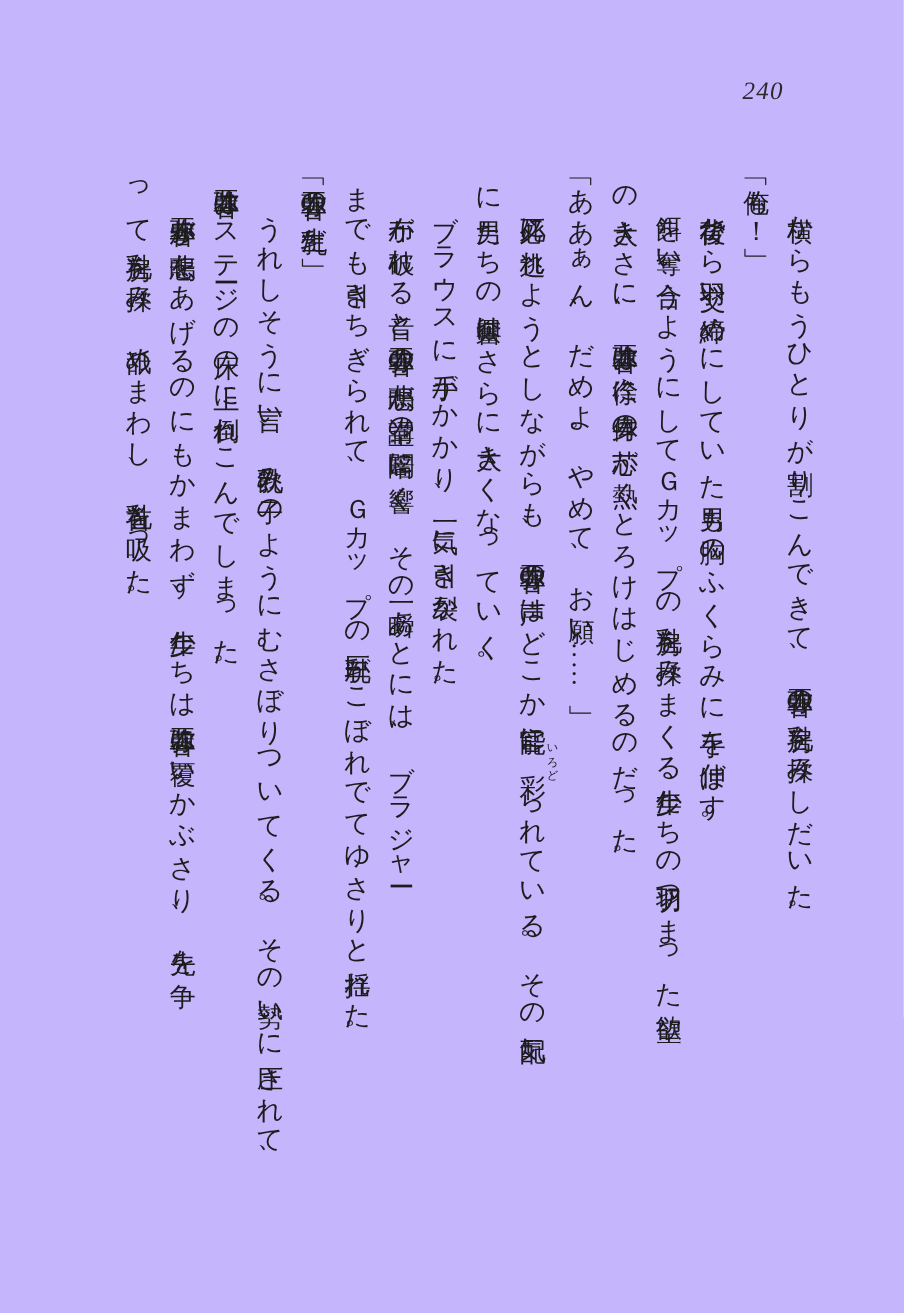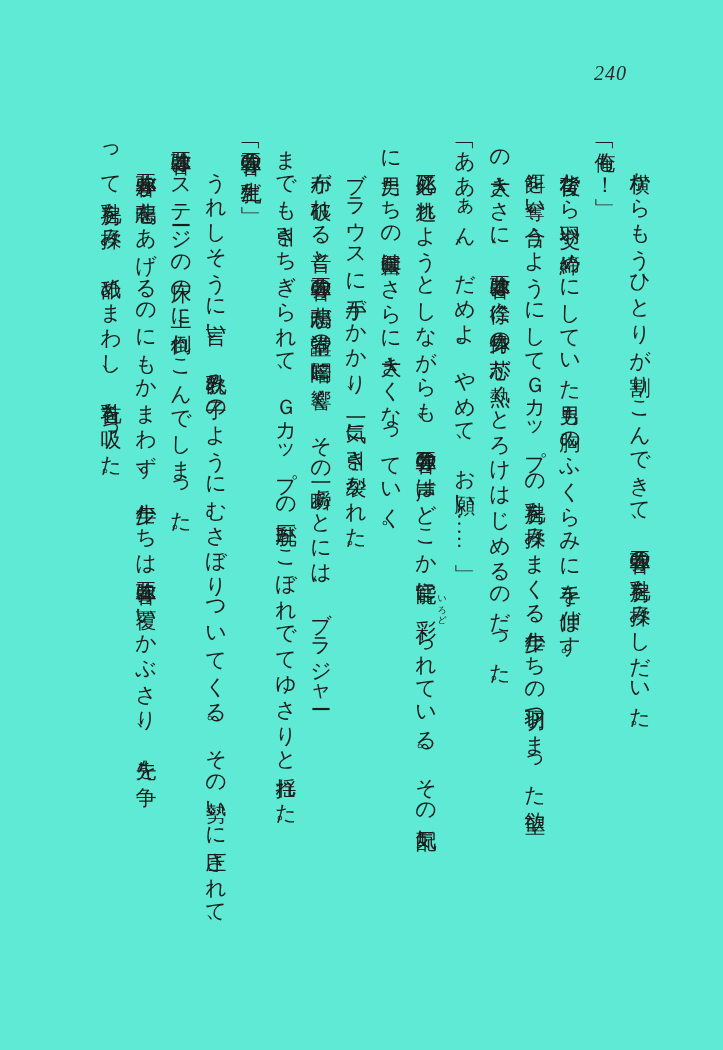--- a/index.html
+++ b/index.html
@@ -4,21 +4,21 @@
 <style>
   html, body {
     margin: 0;
     padding: 0;
     background: #e8e8e6;
   }
   .page {
     position: relative;
     width: 723px;
     height: 1050px;
-    background: #5eead4;
+    background: #c4b5fd;
     overflow: hidden;
     font-family: "Liberation Serif", "DejaVu Serif", serif;
     color: #1c1c1c;
   }
   .page-number {
     position: absolute;
     top: 62px;
     left: 594px;
     font-size: 20px;
     font-style: italic;

